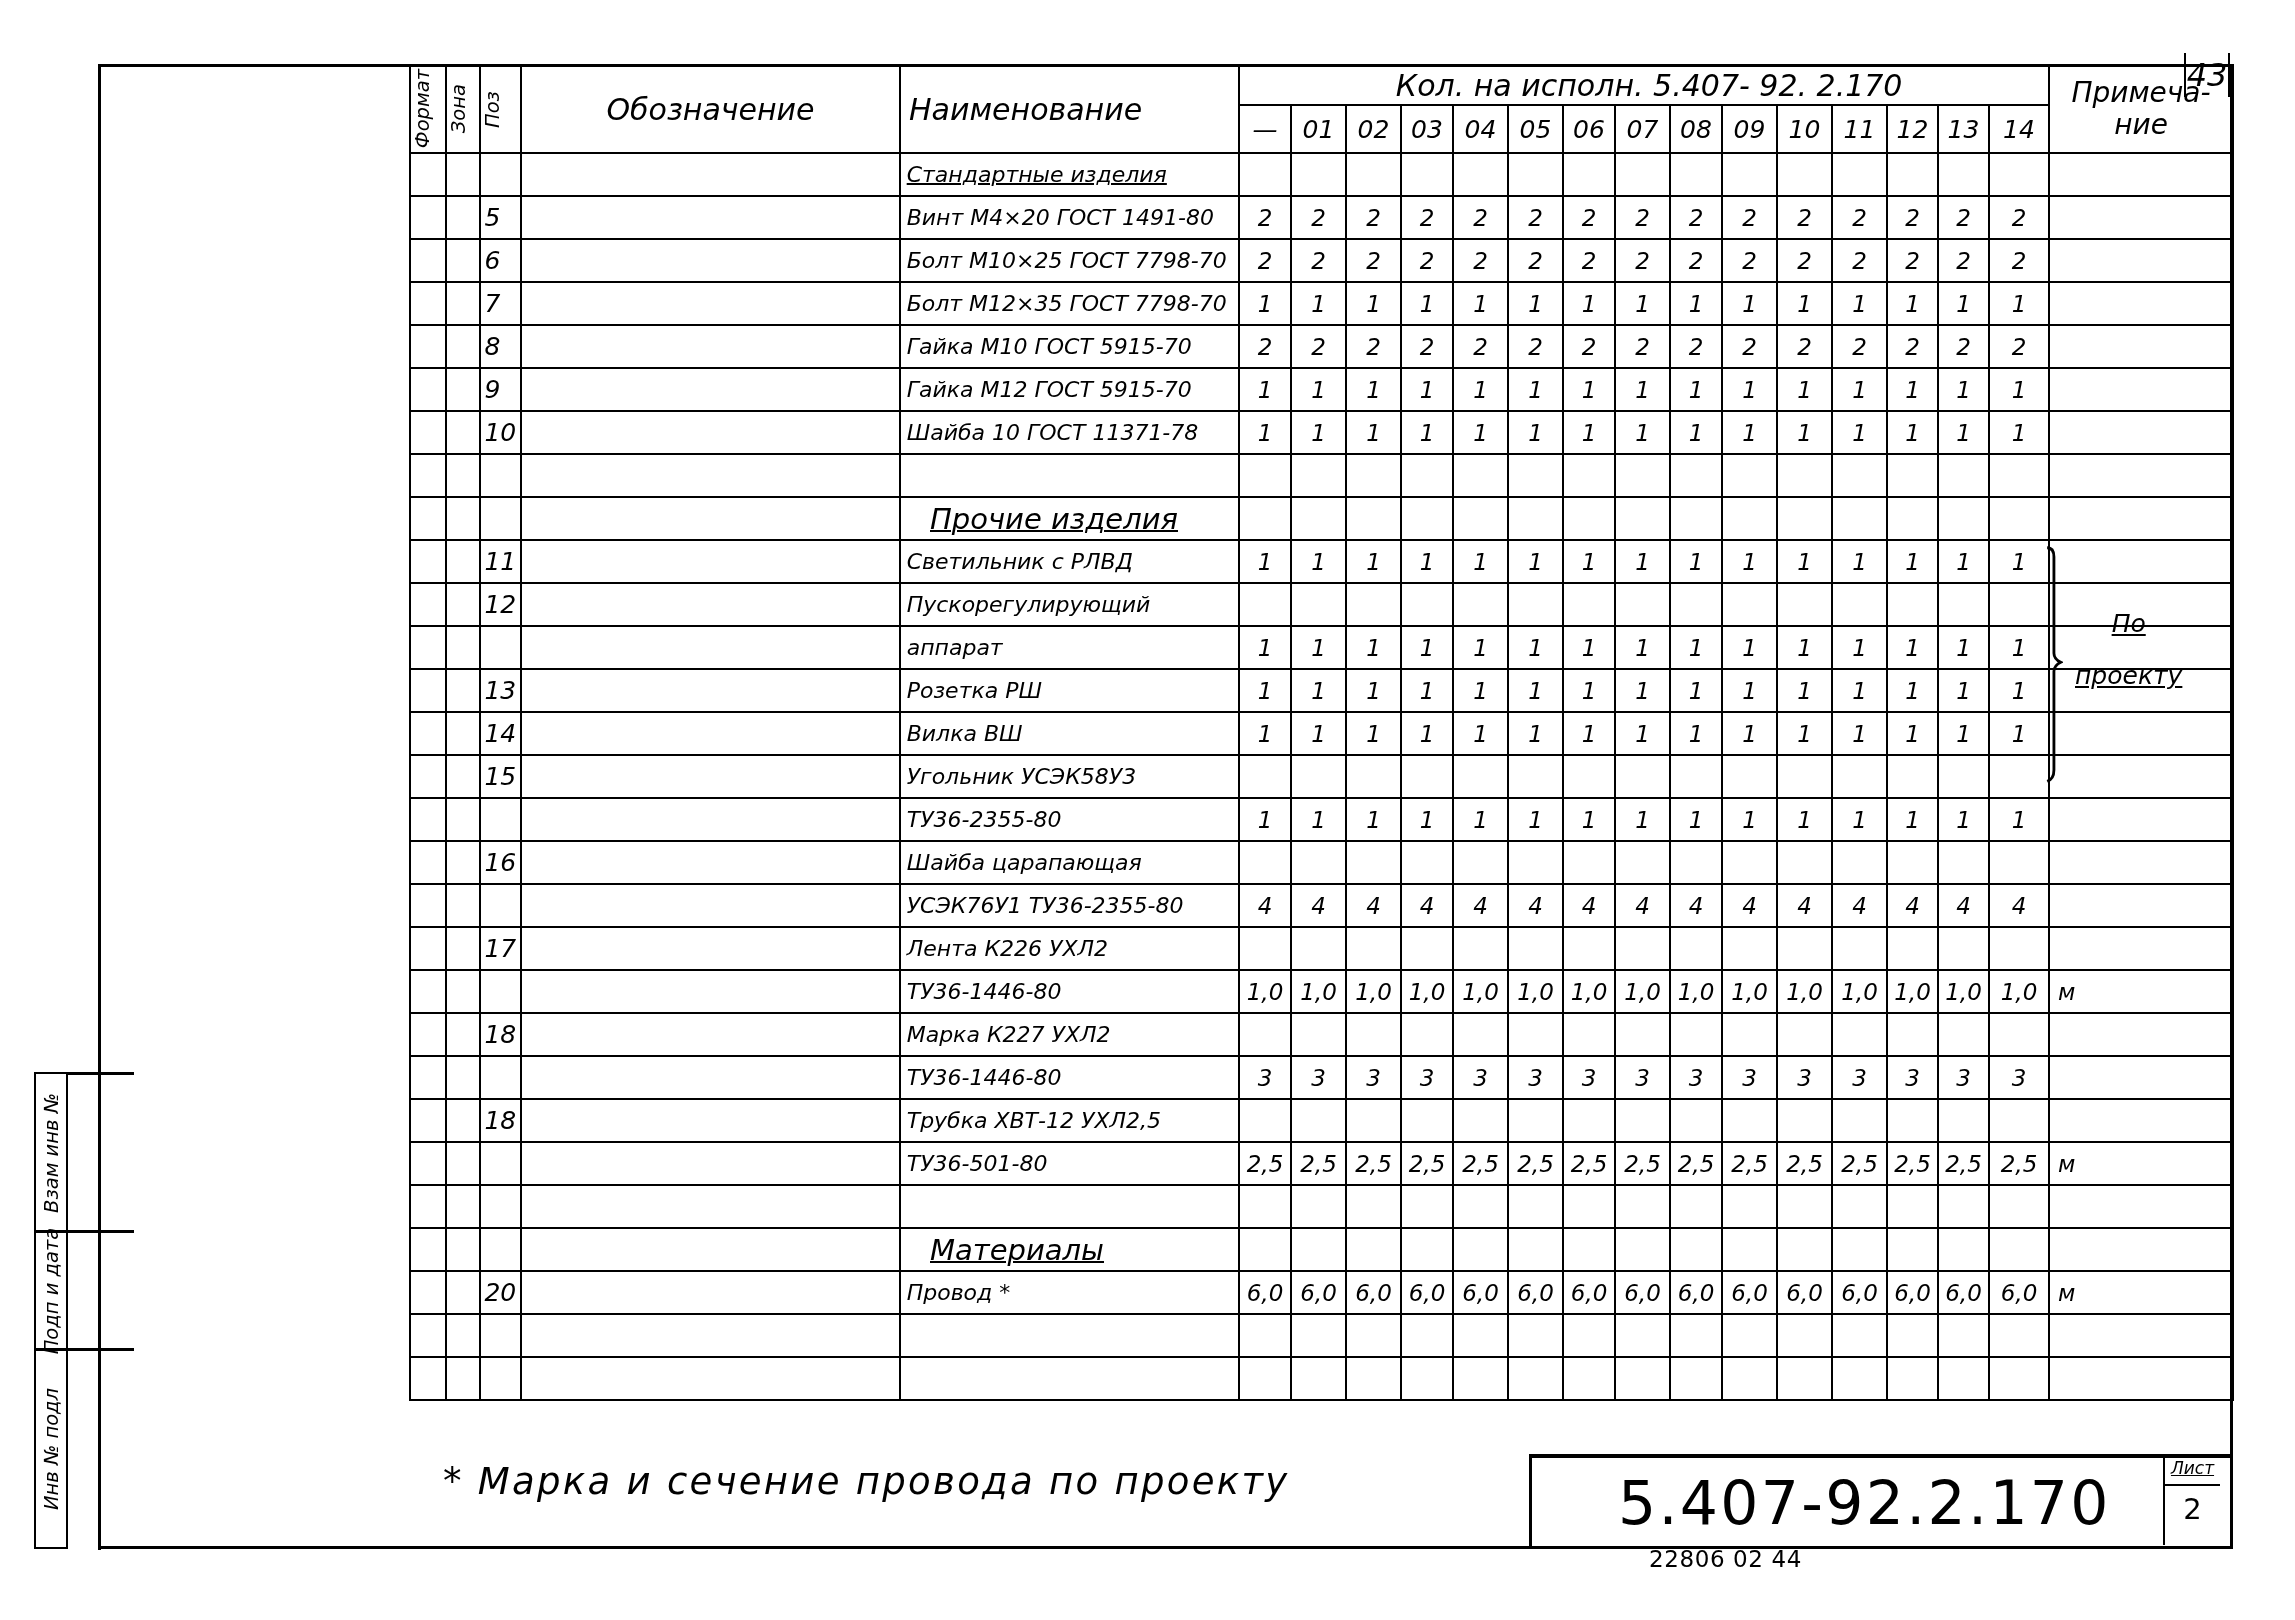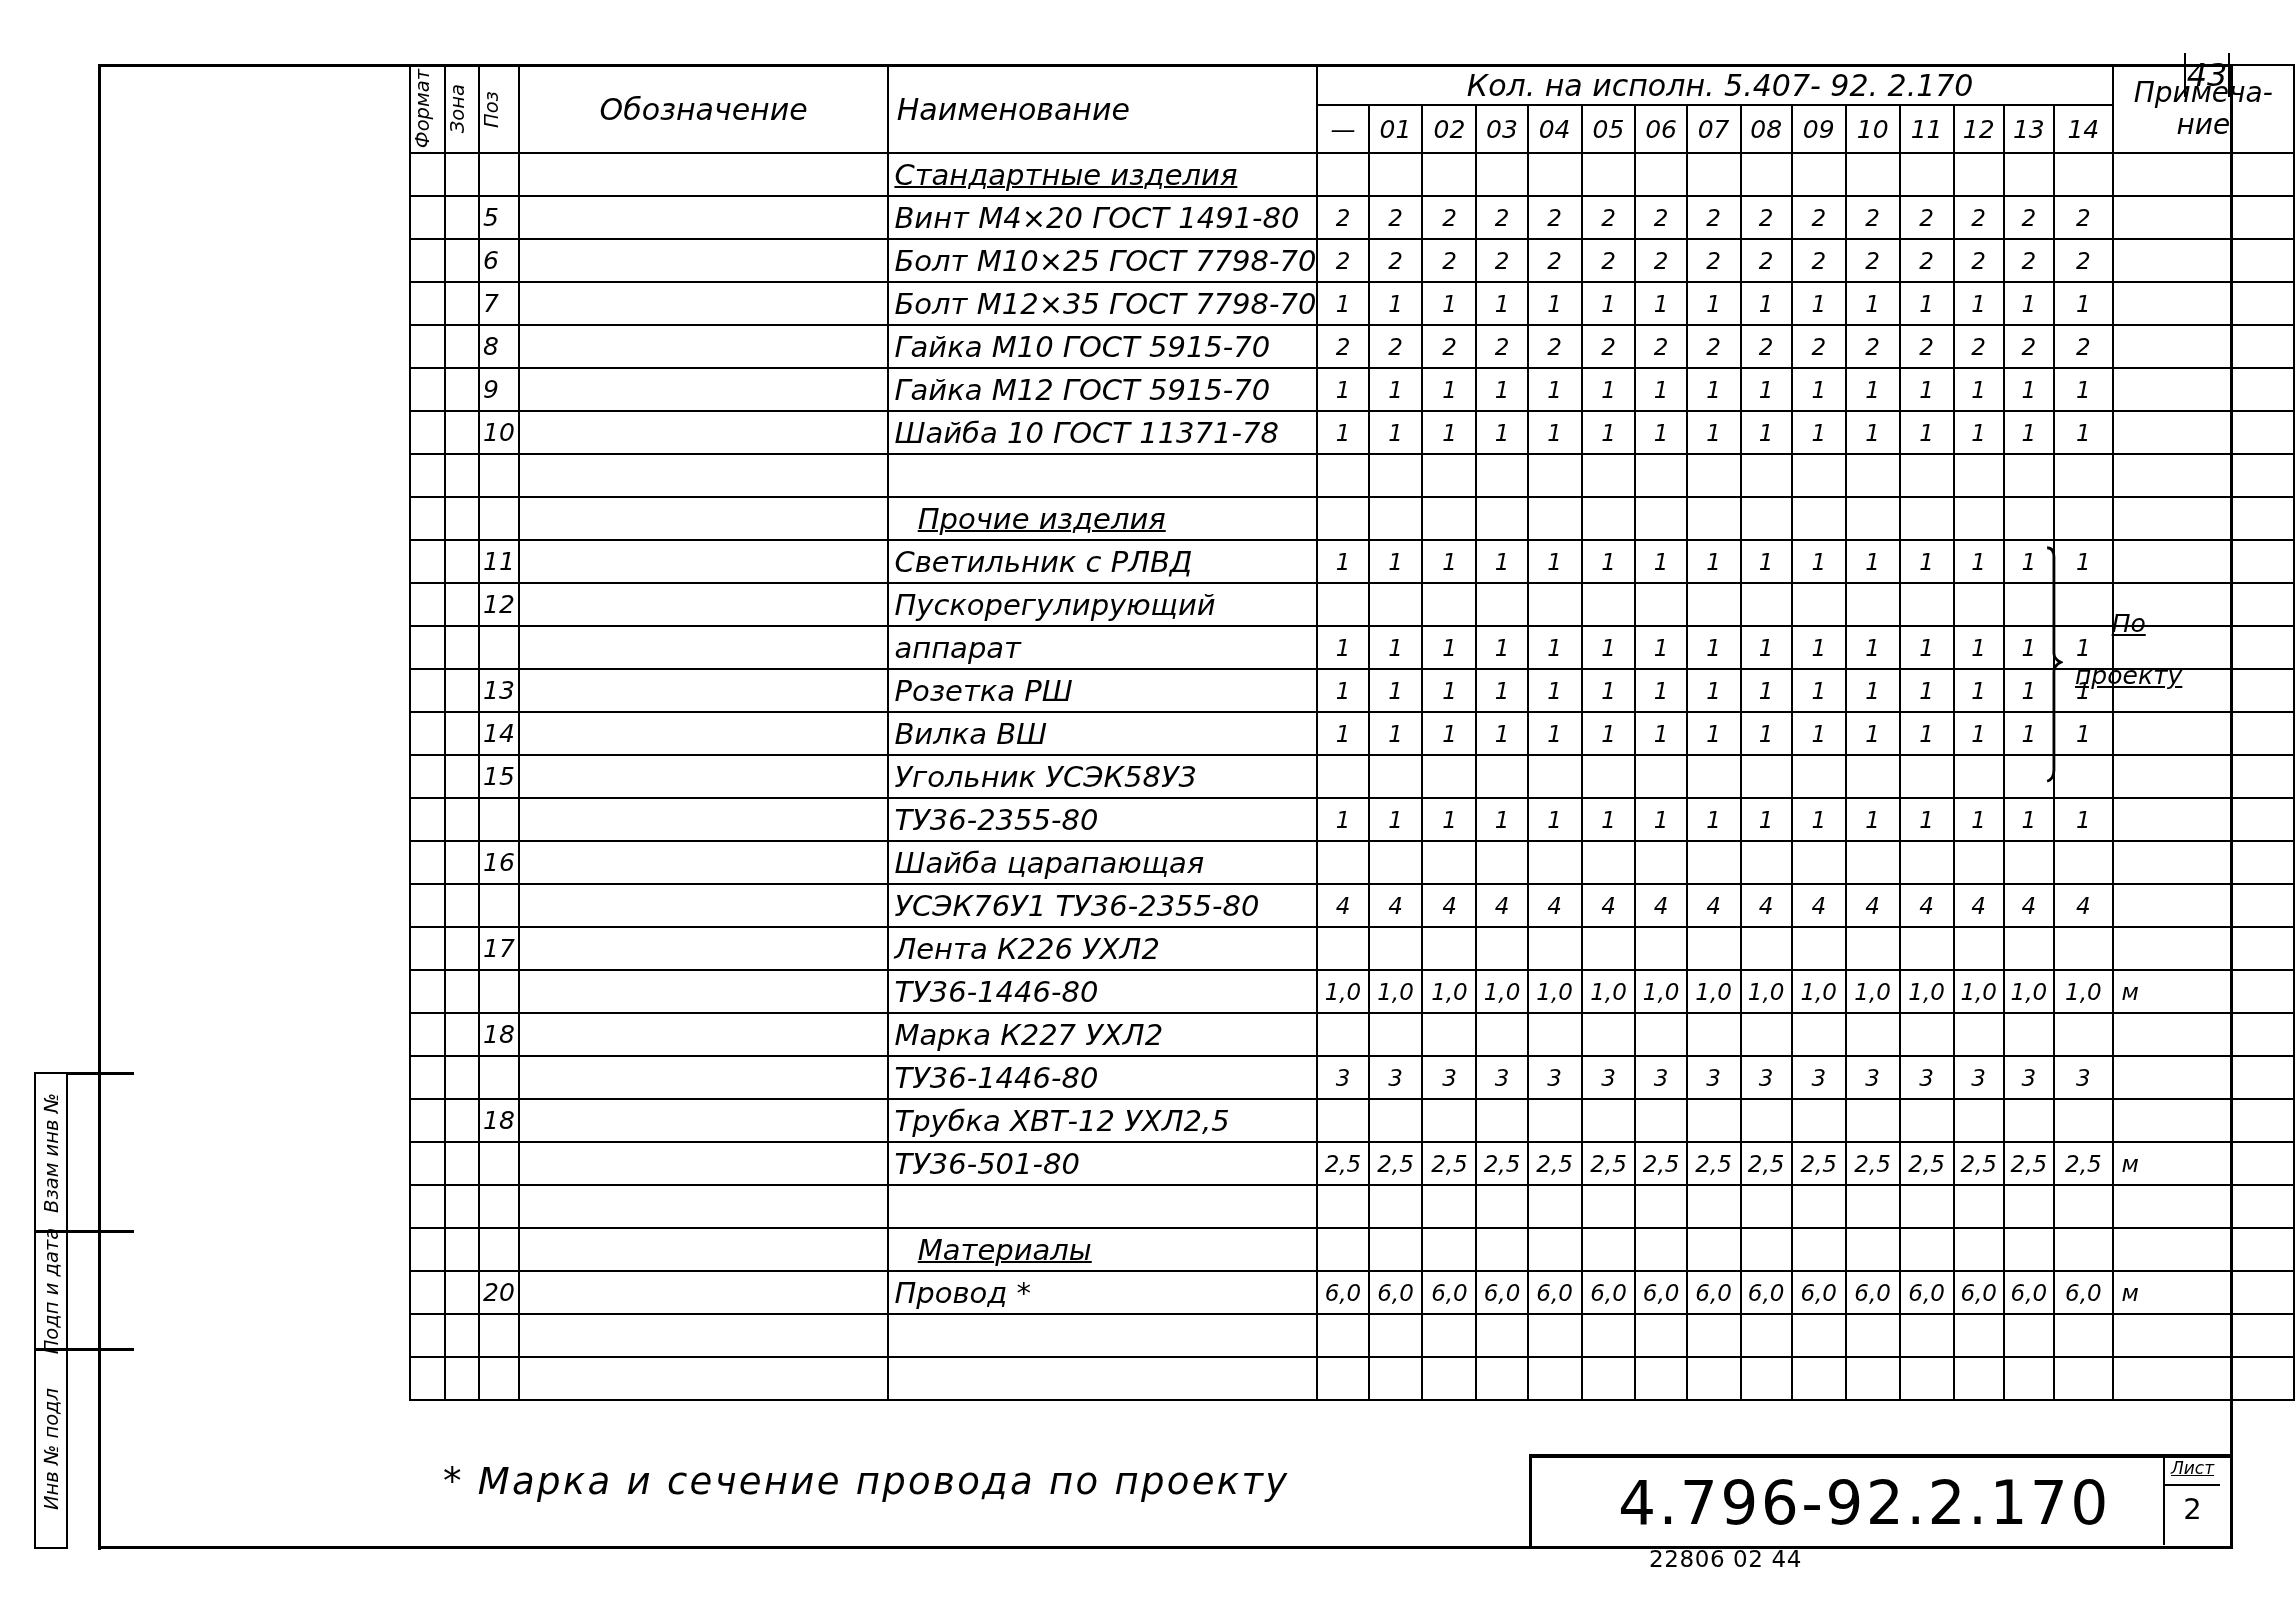--- a/index.html
+++ b/index.html
@@ -30,21 +30,21 @@
   table.spec { position:absolute; left:409px; top:64px; border-collapse:collapse;
                table-layout:fixed; }
   table.spec td, table.spec th { border:2.3px solid #000; padding:0; overflow:hidden;
                white-space:nowrap; font-weight:normal; font-style:italic; }
   table.spec th { font-size:30px; }
   .vert { writing-mode: vertical-rl; transform: rotate(180deg); font-size:19.5px; text-align:center; }
   .hdr-qty { text-align:center; padding-left:10.3px !important; font-size:30px !important; }
   .hdr-var { font-size:25px !important; text-align:center; }
   .hdr-note { font-size:28px !important; text-align:center; line-height:32px; }
   td.pos { font-size:25px; text-align:left; padding-left:3.4px !important; }
-  td.name { font-size:29px; padding-left:5.7px !important; }
+  td.name { font-size:22px; padding-left:5.7px !important; }
   td.name.section { text-decoration: underline; text-decoration-thickness: 2.3px; }
   td.name.section.center { padding-left:29px !important; font-size:29px;margin-left:14px; }
   td.q { font-size:23px; text-align:center; }
   td.note { font-size:23px; padding-left:8px !important; }
   tr.row { height:43px; }
   tr.hdr1 { height:40px; }
   tr.hdr2 { height:48px; }
 
   .brace { position:absolute; left:2046px; top:544px; width:17px; height:241px; }
   .po-proektu { position:absolute; left:2075px; top:598px; font-size:25px; font-style:italic; text-align:center;
@@ -824,20 +824,20 @@
   <path d="M2 4 Q14 4 14 20 L14 190 Q14 200 26 206 Q14 212 14 222 L14 396 Q14 412 2 416" fill="none" stroke="#000" stroke-width="5"></path>
 </svg>
 <div class="po-proektu">
   <div>По</div>
   <div>проекту</div>
 </div>
 
 <div class="footnote">* Марка и сечение провода по проекту</div>
 
 <div class="titleblock">
-  <div class="code">4.796-92.2.170</div>
+  <div class="code">5.407-92.2.170</div>
   <div class="list-cell">
     <div class="list-label">Лист</div>
     <div class="list-val">2</div>
   </div>
 </div>
 <div class="archive">22806 02 44</div>
 
 
 </body></html>

